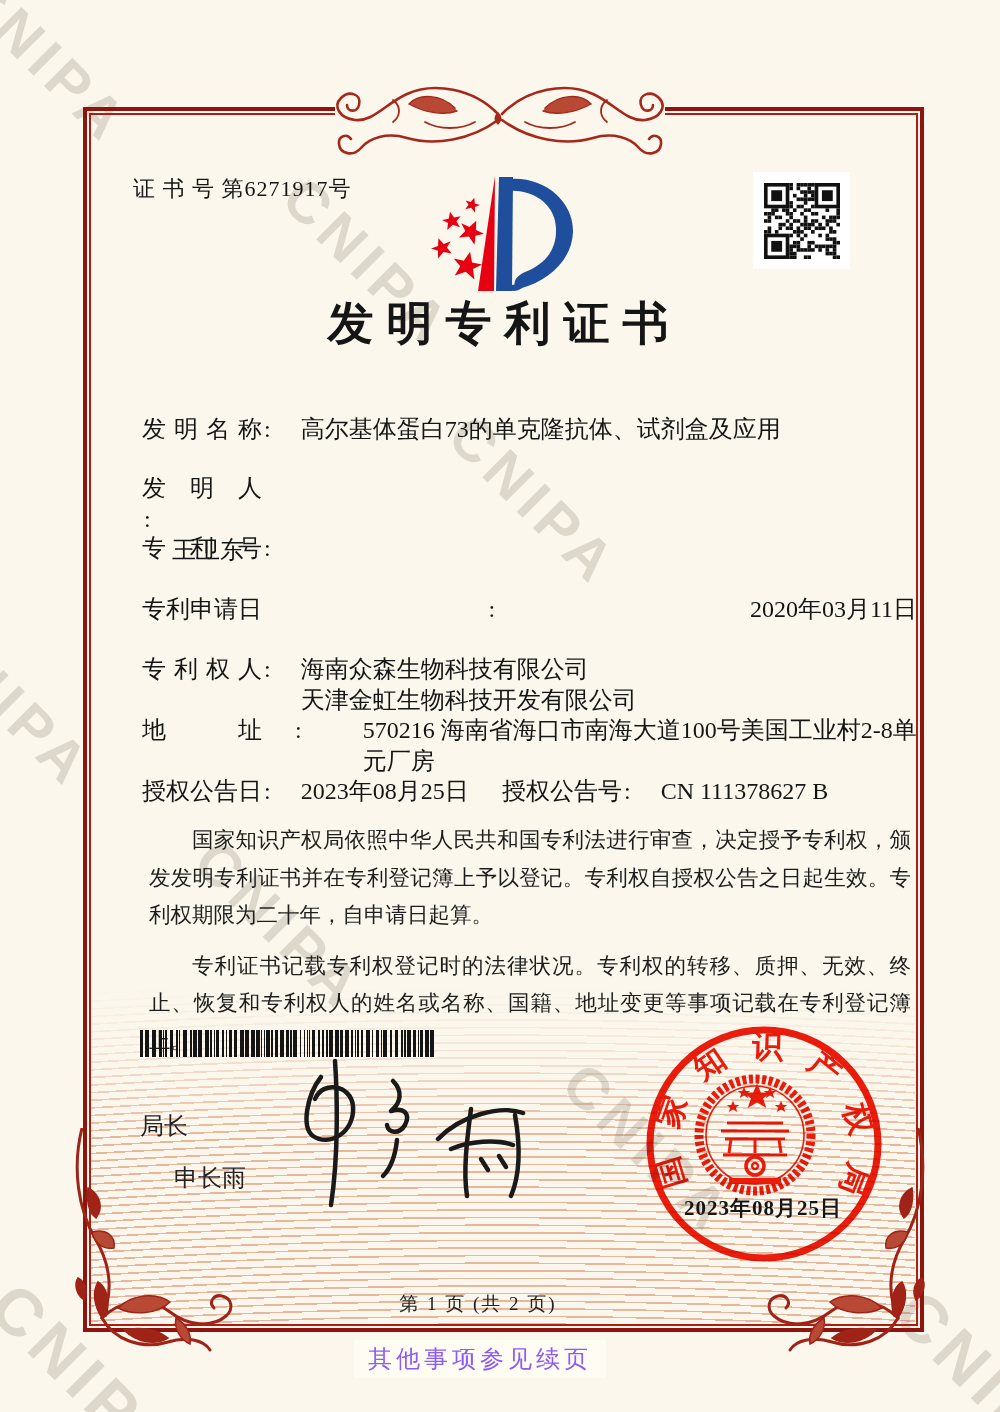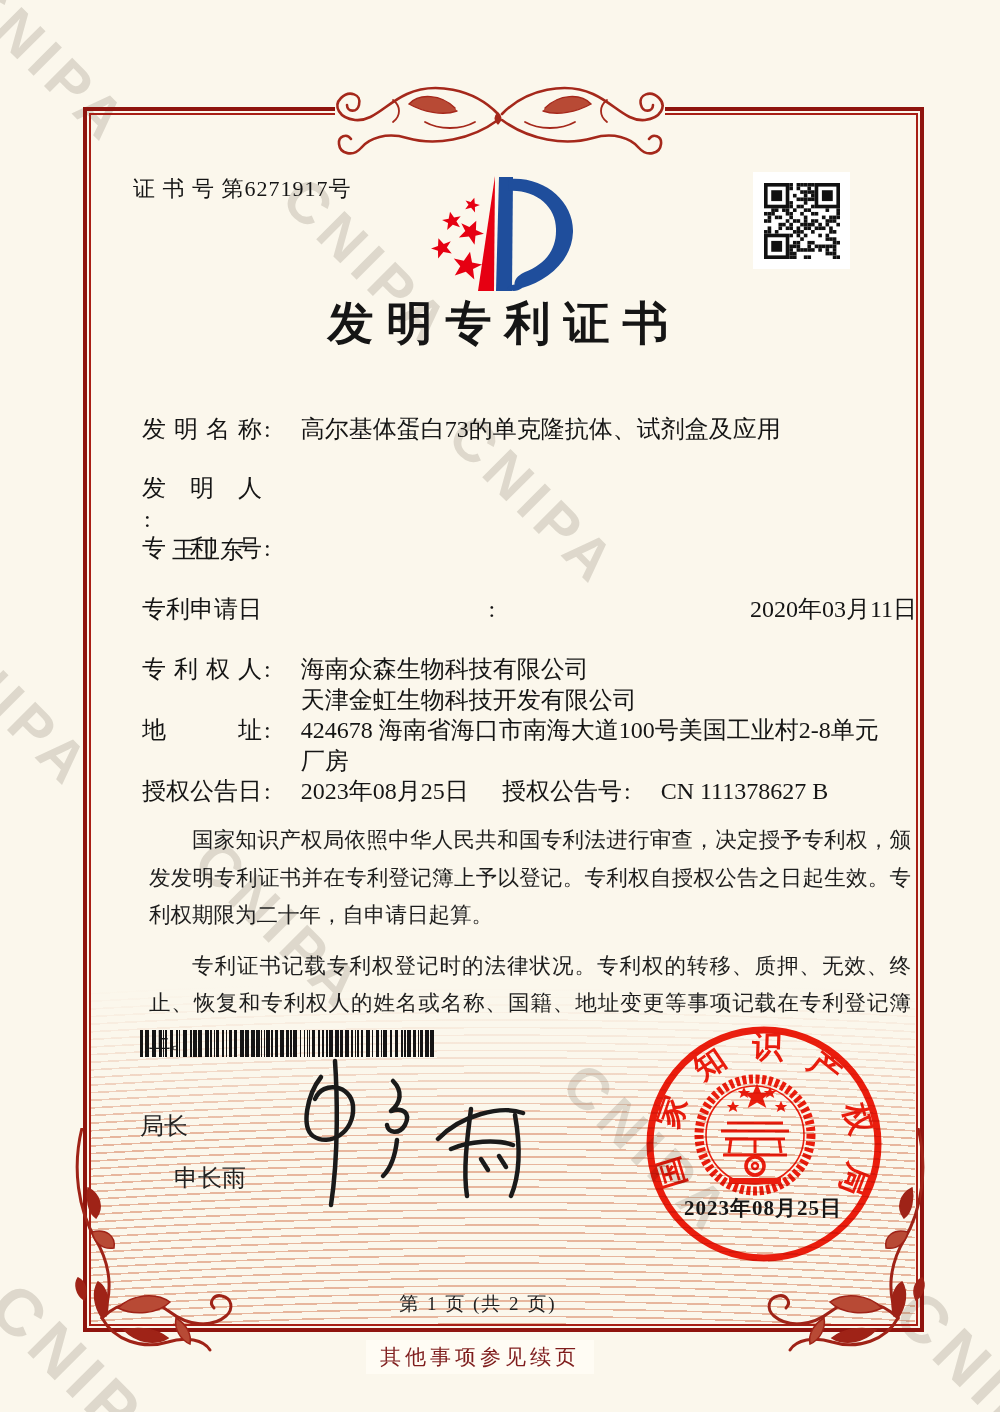--- a/index.html
+++ b/index.html
@@ -55,21 +55,21 @@
             font-family:"Liberation Sans","DejaVu Sans",sans-serif;color:#222;margin-left:34px;}
   .signature{position:absolute;left:275px;top:1045px;width:270px;height:170px;z-index:6;}
   .seal{position:absolute;left:643px;top:1023px;width:242px;height:242px;z-index:5;mix-blend-mode:multiply;}
   .seal-date{position:absolute;left:684px;top:1194px;font-size:21px;font-weight:600;
              letter-spacing:1px;color:#161616;z-index:6;}
 
   .page-indicator{position:absolute;left:0;top:1291px;width:956px;text-align:center;
                   font-size:19px;letter-spacing:2px;z-index:4;color:#222;}
   .cont-note{position:absolute;left:0;top:1340px;width:960px;text-align:center;z-index:4;}
   .cont-note span{display:inline-block;background:rgba(255,253,246,0.85);padding:3px 14px;
-                  font-size:21px;letter-spacing:4px;color:#7f1d1d;}
+                  font-size:24px;letter-spacing:4px;color:#8b5cf6;}
 </style>
 </head>
 <body>
 
 <div class="page">
 
   <div class="guilloche"></div>
   <div class="guilloche-fade"></div>
 
   <div class="wm" style="left:45px;top:58px;">CNIPA</div>
@@ -331,24 +331,24 @@
       <span class="fvalue">2020年03月11日</span>
     </div>
     <div class="frow" style="top:240px;">
       <span class="flabel">专利权人</span>
         <span class="fcolon">:</span>
       <span class="fvalue">
         <span style="display:block;">海南众森生物科技有限公司</span>
         <span style="display:block;">天津金虹生物科技开发有限公司</span>
       </span>
     </div>
-    <div class="frow" style="top:301px;">
+    <div class="frow" style="top:301px;gap:31px;">
       <span class="flabel">地址</span>
         <span class="fcolon">:</span>
-      <span class="fvalue wrapv">424678 海南省海口市南海大道100号美国工业村2-8单元厂房</span>
+      <span class="fvalue wrapv">570216 海南省海口市南海大道100号美国工业村2-8单元厂房</span>
     </div>
     <div class="frow" style="top:362px;">
       <span class="flabel">授权公告日</span>
         <span class="fcolon">:</span>
       <span class="fvalue">2023年08月25日</span>
       <span class="grp2">
         <span class="flabel">授权公告号</span>
           <span class="fcolon">:</span>
         <span class="fvalue">CN 111378627 B</span>
       </span>

